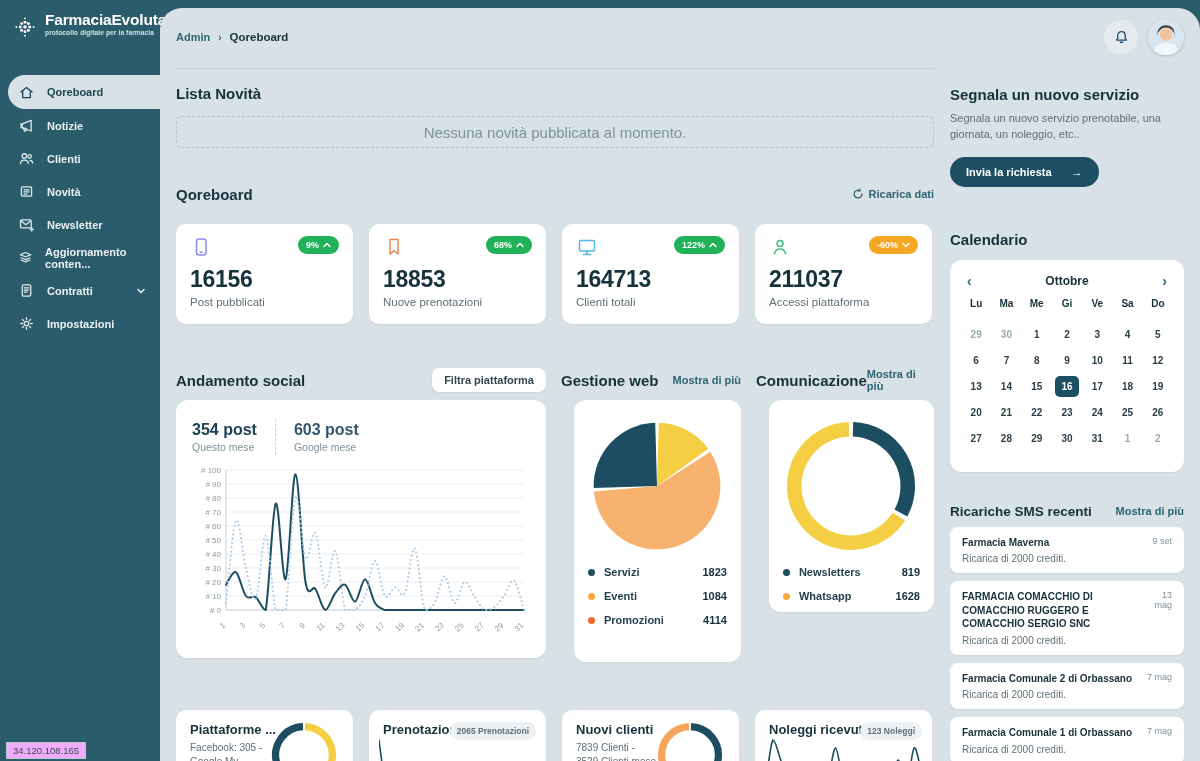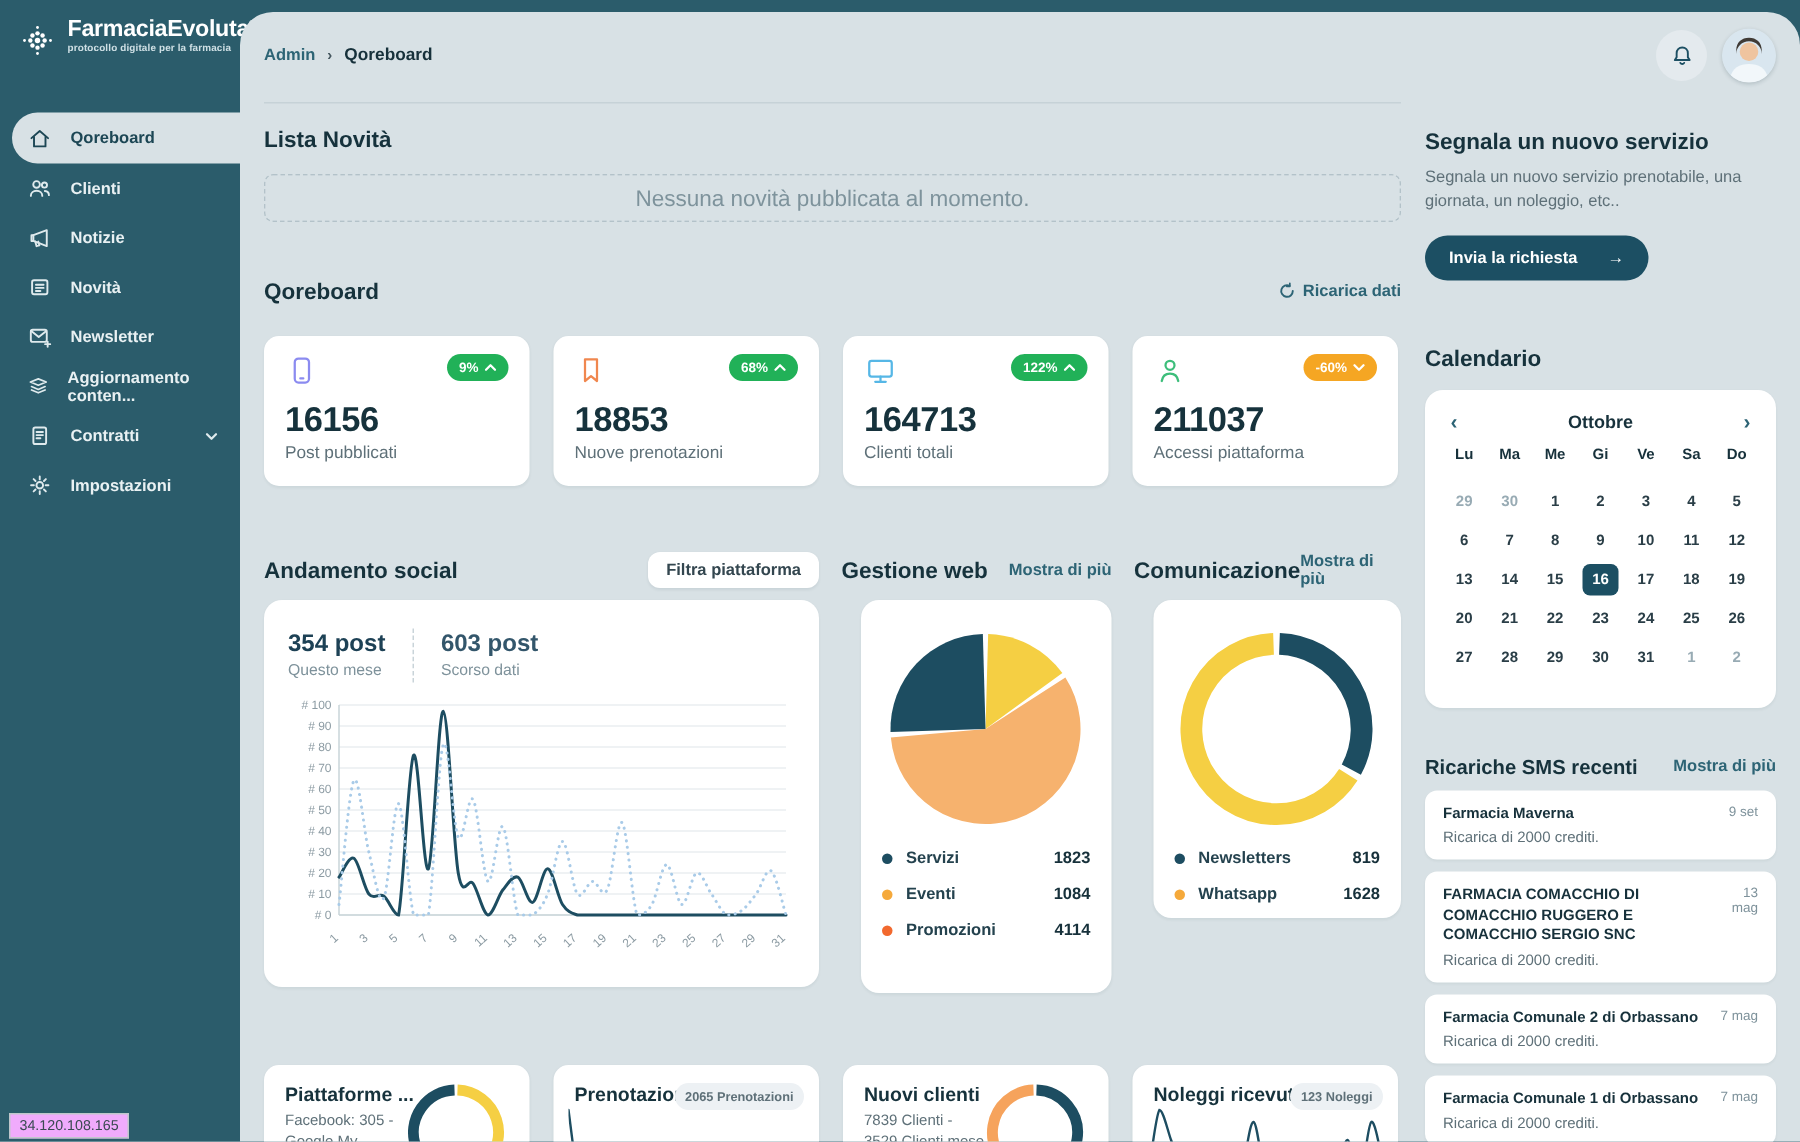--- a/index.html
+++ b/index.html
@@ -152,34 +152,34 @@
     <nav class="nav">
       <div class="nav-item active">
         <svg class="icon" width="17" height="17" viewBox="0 0 20 20">
             <path d="M3.5 9.5 10 4l6.5 5.5"></path>
             <path d="M5.5 8.5V16h9V8.5"></path>
           </svg>
         <span>Qoreboard</span>
       </div>
       <div class="nav-item">
         <svg class="icon" width="17" height="17" viewBox="0 0 20 20">
+            <path d="M15.5 4 5 8v4.5l10.5 4z"></path>
+            <path d="M5 8H3.5v4.5H5"></path>
+            <path d="m6.5 13 1 3.6 2.2-.6-.9-3"></path>
+          </svg>
+        <span>Notizie</span>
+      </div>
+      <div class="nav-item">
+        <svg class="icon" width="17" height="17" viewBox="0 0 20 20">
             <circle cx="7.5" cy="7" r="2.6"></circle>
             <path d="M3 16c0-2.5 2-4 4.5-4s4.5 1.5 4.5 4"></path>
             <circle cx="13.7" cy="7.5" r="2"></circle>
             <path d="M14 12.2c1.9.2 3.2 1.4 3.2 3.2"></path>
           </svg>
         <span>Clienti</span>
-      </div>
-      <div class="nav-item">
-        <svg class="icon" width="17" height="17" viewBox="0 0 20 20">
-            <path d="M15.5 4 5 8v4.5l10.5 4z"></path>
-            <path d="M5 8H3.5v4.5H5"></path>
-            <path d="m6.5 13 1 3.6 2.2-.6-.9-3"></path>
-          </svg>
-        <span>Notizie</span>
       </div>
       <div class="nav-item">
         <svg class="icon" width="17" height="17" viewBox="0 0 20 20">
             <rect x="4" y="4.5" width="12" height="11" rx="1.5"></rect>
             <path d="M7 8h6M7 10.5h6M7 13h3.5"></path>
           </svg>
         <span>Novità</span>
       </div>
       <div class="nav-item">
         <svg class="icon" width="17" height="17" viewBox="0 0 20 20">
@@ -348,21 +348,21 @@
         <div class="charts-row">
           <div class="card social-card">
             <div class="social-stats">
               <div>
                 <div class="ss-num">354 post</div>
                 <div class="ss-sub">Questo mese</div>
               </div>
               <div class="ss-div"></div>
               <div>
                 <div class="ss-num prev">603 post</div>
-                <div class="ss-sub">Scorso dati</div>
+                <div class="ss-sub">Google mese</div>
               </div>
             </div>
             <div class="social-chart"><svg width="338" height="180">
                   <line x1="34" y1="146" x2="332" y2="146" stroke="#EAEEF1" stroke-width="1"></line>
                   <text x="29" y="148.7" text-anchor="end" font-size="8" fill="#8C9BA3" font-family="Liberation Sans, DejaVu Sans, sans-serif"># 0</text>
                   <line x1="34" y1="132" x2="332" y2="132" stroke="#EAEEF1" stroke-width="1"></line>
                   <text x="29" y="134.7" text-anchor="end" font-size="8" fill="#8C9BA3" font-family="Liberation Sans, DejaVu Sans, sans-serif"># 10</text>
                   <line x1="34" y1="118" x2="332" y2="118" stroke="#EAEEF1" stroke-width="1"></line>
                   <text x="29" y="120.7" text-anchor="end" font-size="8" fill="#8C9BA3" font-family="Liberation Sans, DejaVu Sans, sans-serif"># 20</text>
                   <line x1="34" y1="104" x2="332" y2="104" stroke="#EAEEF1" stroke-width="1"></line>

